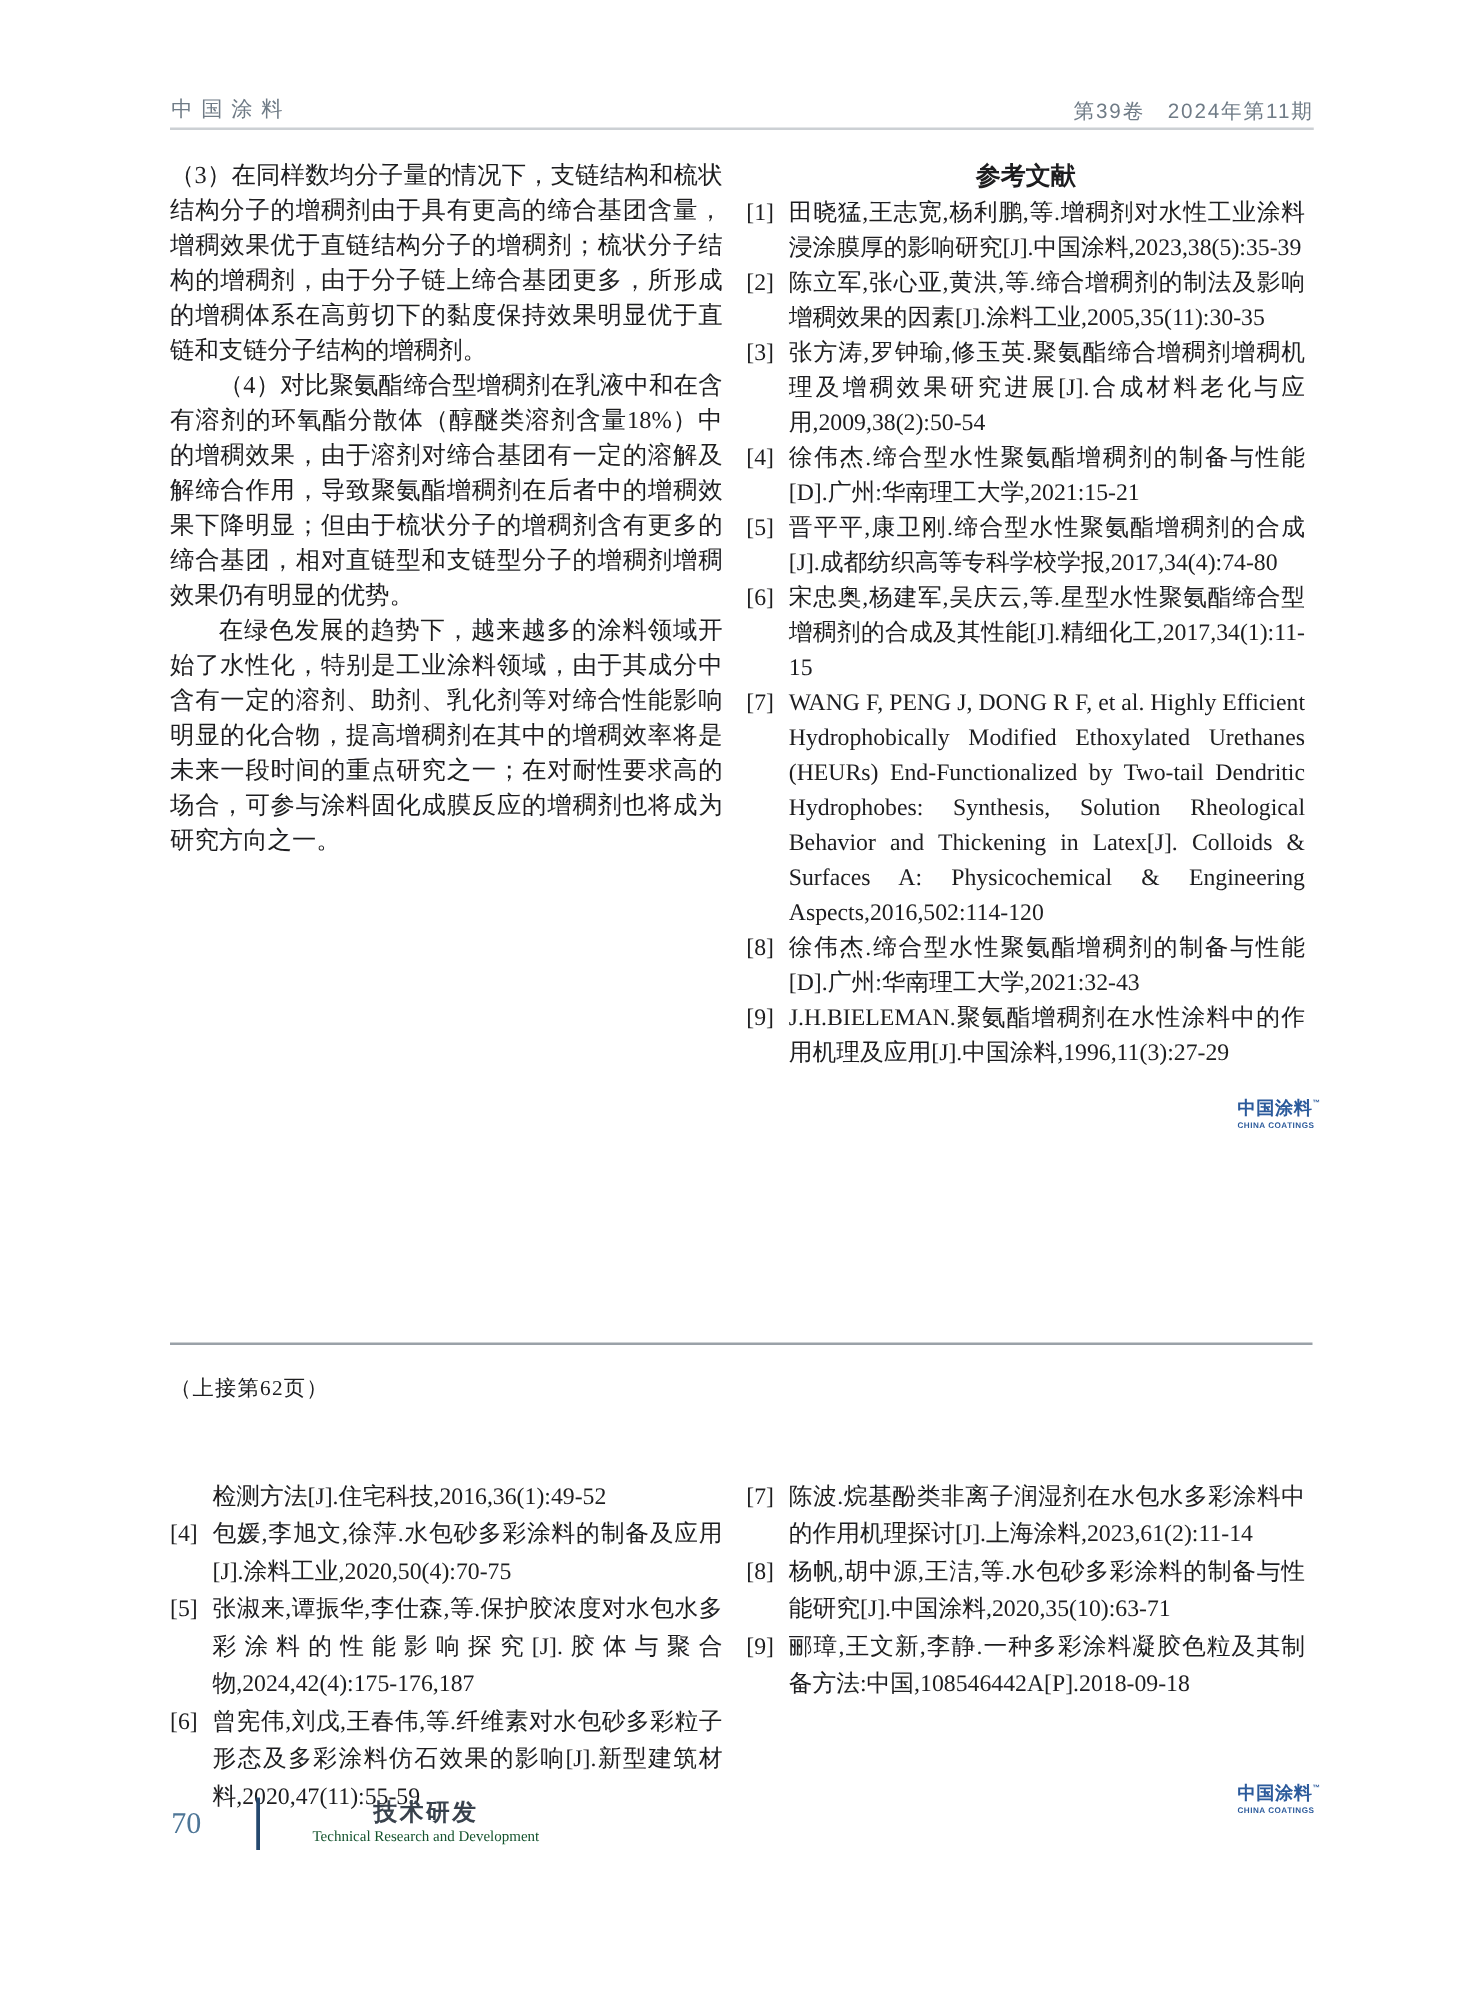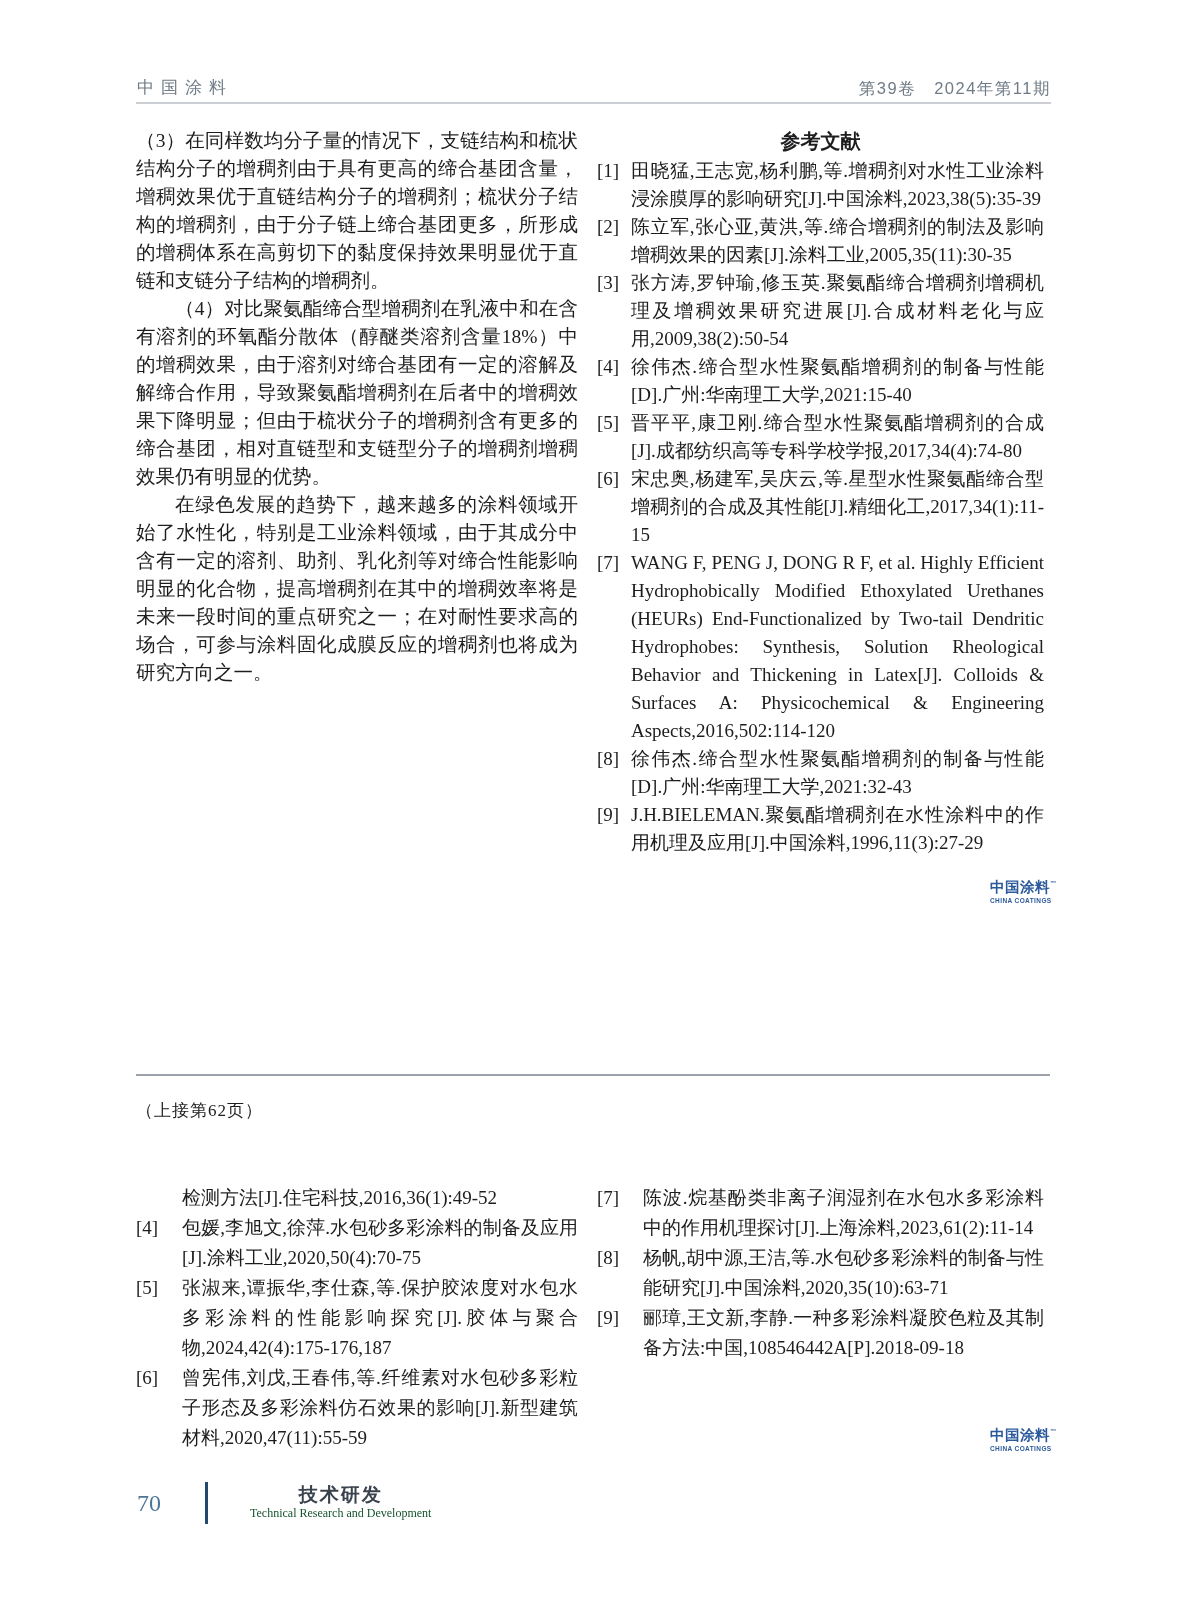--- a/index.html
+++ b/index.html
@@ -49,21 +49,21 @@
   .refs-title {
     margin: 0 0 2px 0;
     font-weight: bold;
     font-size: 20px;
     line-height: 28px;
     text-align: center;
   }
   .ref { display: flex; font-size: 19px; line-height: 28px; }
   .ref-no { flex: 0 0 34px; }
   .ref-text { flex: 1; text-align: justify; text-justify: inter-ideograph; }
-  .bottom-refs .ref { line-height: 30px; gap: 12px; }
+  .bottom-refs .ref { line-height: 30px; }
 
   
   .divider {
     position: absolute; left: 136px; right: 137px; top: 1074px;
     height: 2px; background: #9aa1a8;
   }
   .cont-note {
     position: absolute; left: 136px; top: 1099px;
     font-size: 17px; letter-spacing: 1px;
   }
@@ -74,21 +74,21 @@
     font-family: "Liberation Sans", "DejaVu Sans", sans-serif;
     color: #2b5a9b; line-height: 1;
   }
   .logo-1 { left: 990px; top: 880px; }
   .logo-2 { left: 990px; top: 1428px; }
   .logo-cn { font-size: 14.5px; font-weight: bold; letter-spacing: 0.5px; white-space: nowrap; }
   .logo-tm { font-size: 6px; vertical-align: 7px; letter-spacing: 0; }
   .logo-en { font-size: 6.5px; font-weight: bold; letter-spacing: 0.4px; margin-top: 3px; white-space: nowrap; }
 
   
-  .footer { position: absolute; left: 133px; top: 1482px; display: flex; align-items: center; gap: 33px; }
+  .footer { position: absolute; left: 133px; top: 1438px; display: flex; align-items: center; gap: 33px; }
   .footer-num {
     width: 32px; text-align: center;
     font-size: 24px; color: #4d7596;
   }
   .footer-bar { width: 3px; height: 42px; background: #24486e; margin: 0 9px 0 7px; }
   .footer-cn {
     font-family: "Liberation Sans", "DejaVu Sans", sans-serif;
     font-size: 19px; font-weight: bold; letter-spacing: 2px; color: #39424d;
     line-height: 23px; margin-top: -2px; text-align: center;
   }
@@ -128,21 +128,21 @@
           <span class="ref-text">陈立军,张心亚,黄洪,等.缔合增稠剂的制法及影响增稠效果的因素[J].涂料工业,2005,35(11):30-35</span>
         </div>
 
         <div class="ref">
           <span class="ref-no">[3]</span>
           <span class="ref-text">张方涛,罗钟瑜,修玉英.聚氨酯缔合增稠剂增稠机理及增稠效果研究进展[J].合成材料老化与应用,2009,38(2):50-54</span>
         </div>
 
         <div class="ref">
           <span class="ref-no">[4]</span>
-          <span class="ref-text">徐伟杰.缔合型水性聚氨酯增稠剂的制备与性能[D].广州:华南理工大学,2021:15-40</span>
+          <span class="ref-text">徐伟杰.缔合型水性聚氨酯增稠剂的制备与性能[D].广州:华南理工大学,2021:15-21</span>
         </div>
 
         <div class="ref">
           <span class="ref-no">[5]</span>
           <span class="ref-text">晋平平,康卫刚.缔合型水性聚氨酯增稠剂的合成[J].成都纺织高等专科学校学报,2017,34(4):74-80</span>
         </div>
 
         <div class="ref">
           <span class="ref-no">[6]</span>
           <span class="ref-text">宋忠奥,杨建军,吴庆云,等.星型水性聚氨酯缔合型增稠剂的合成及其性能[J].精细化工,2017,34(1):11-15</span>

